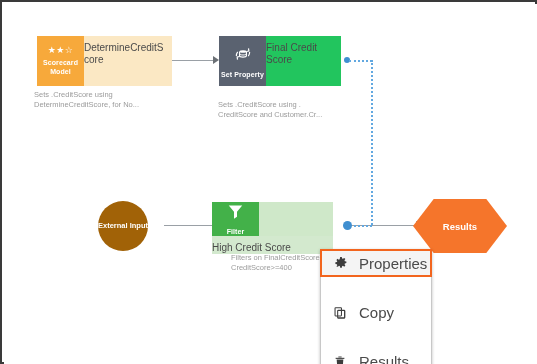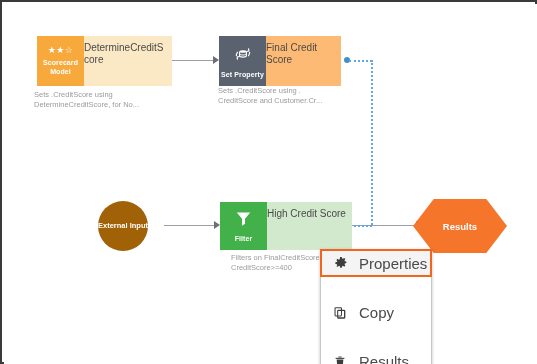--- a/index.html
+++ b/index.html
@@ -51,26 +51,26 @@
   #node-scorecard .node-icon{width:47px;background:#f7a93b;}
   #node-scorecard .node-body{flex:1;background:#fbe8c4;}
   #sub-scorecard{left:30px;top:86px;width:150px;}
 
   .stars{font-size:9px;letter-spacing:.5px;color:#ffffff;}
 
   
   #node-setproperty{left:215px;top:32px;width:122px;height:50px;
     background:#d4d6d8;}
   #node-setproperty .node-icon{width:47px;background:#5a6270;}
-  #node-setproperty .node-body{flex:1;background:#fdba74;}
-  #sub-setproperty{left:214px;top:82px;width:135px;}
-
-  
-  #node-filter{left:216px;top:198px;width:132px;height:48px;
-    background:#cfe8c9;}
+  #node-setproperty .node-body{flex:1;background:#22c55e;}
+  #sub-setproperty{left:214px;top:96px;width:135px;}
+
+  
+  #node-filter{left:208px;top:198px;width:121px;height:48px;
+    background:#cfe8c9;flex-direction:column;}
   #node-filter .node-icon{width:47px;background:#43b149;}
   #node-filter .node-body{flex:1;background:#d3e9ce;}
   #sub-filter{left:227px;top:249px;width:130px;}
 
   
   #node-input{
     position:absolute;left:94px;top:197px;width:50px;height:50px;
     border-radius:50%;background:#a16207;
     display:flex;align-items:center;justify-content:center;
   }

